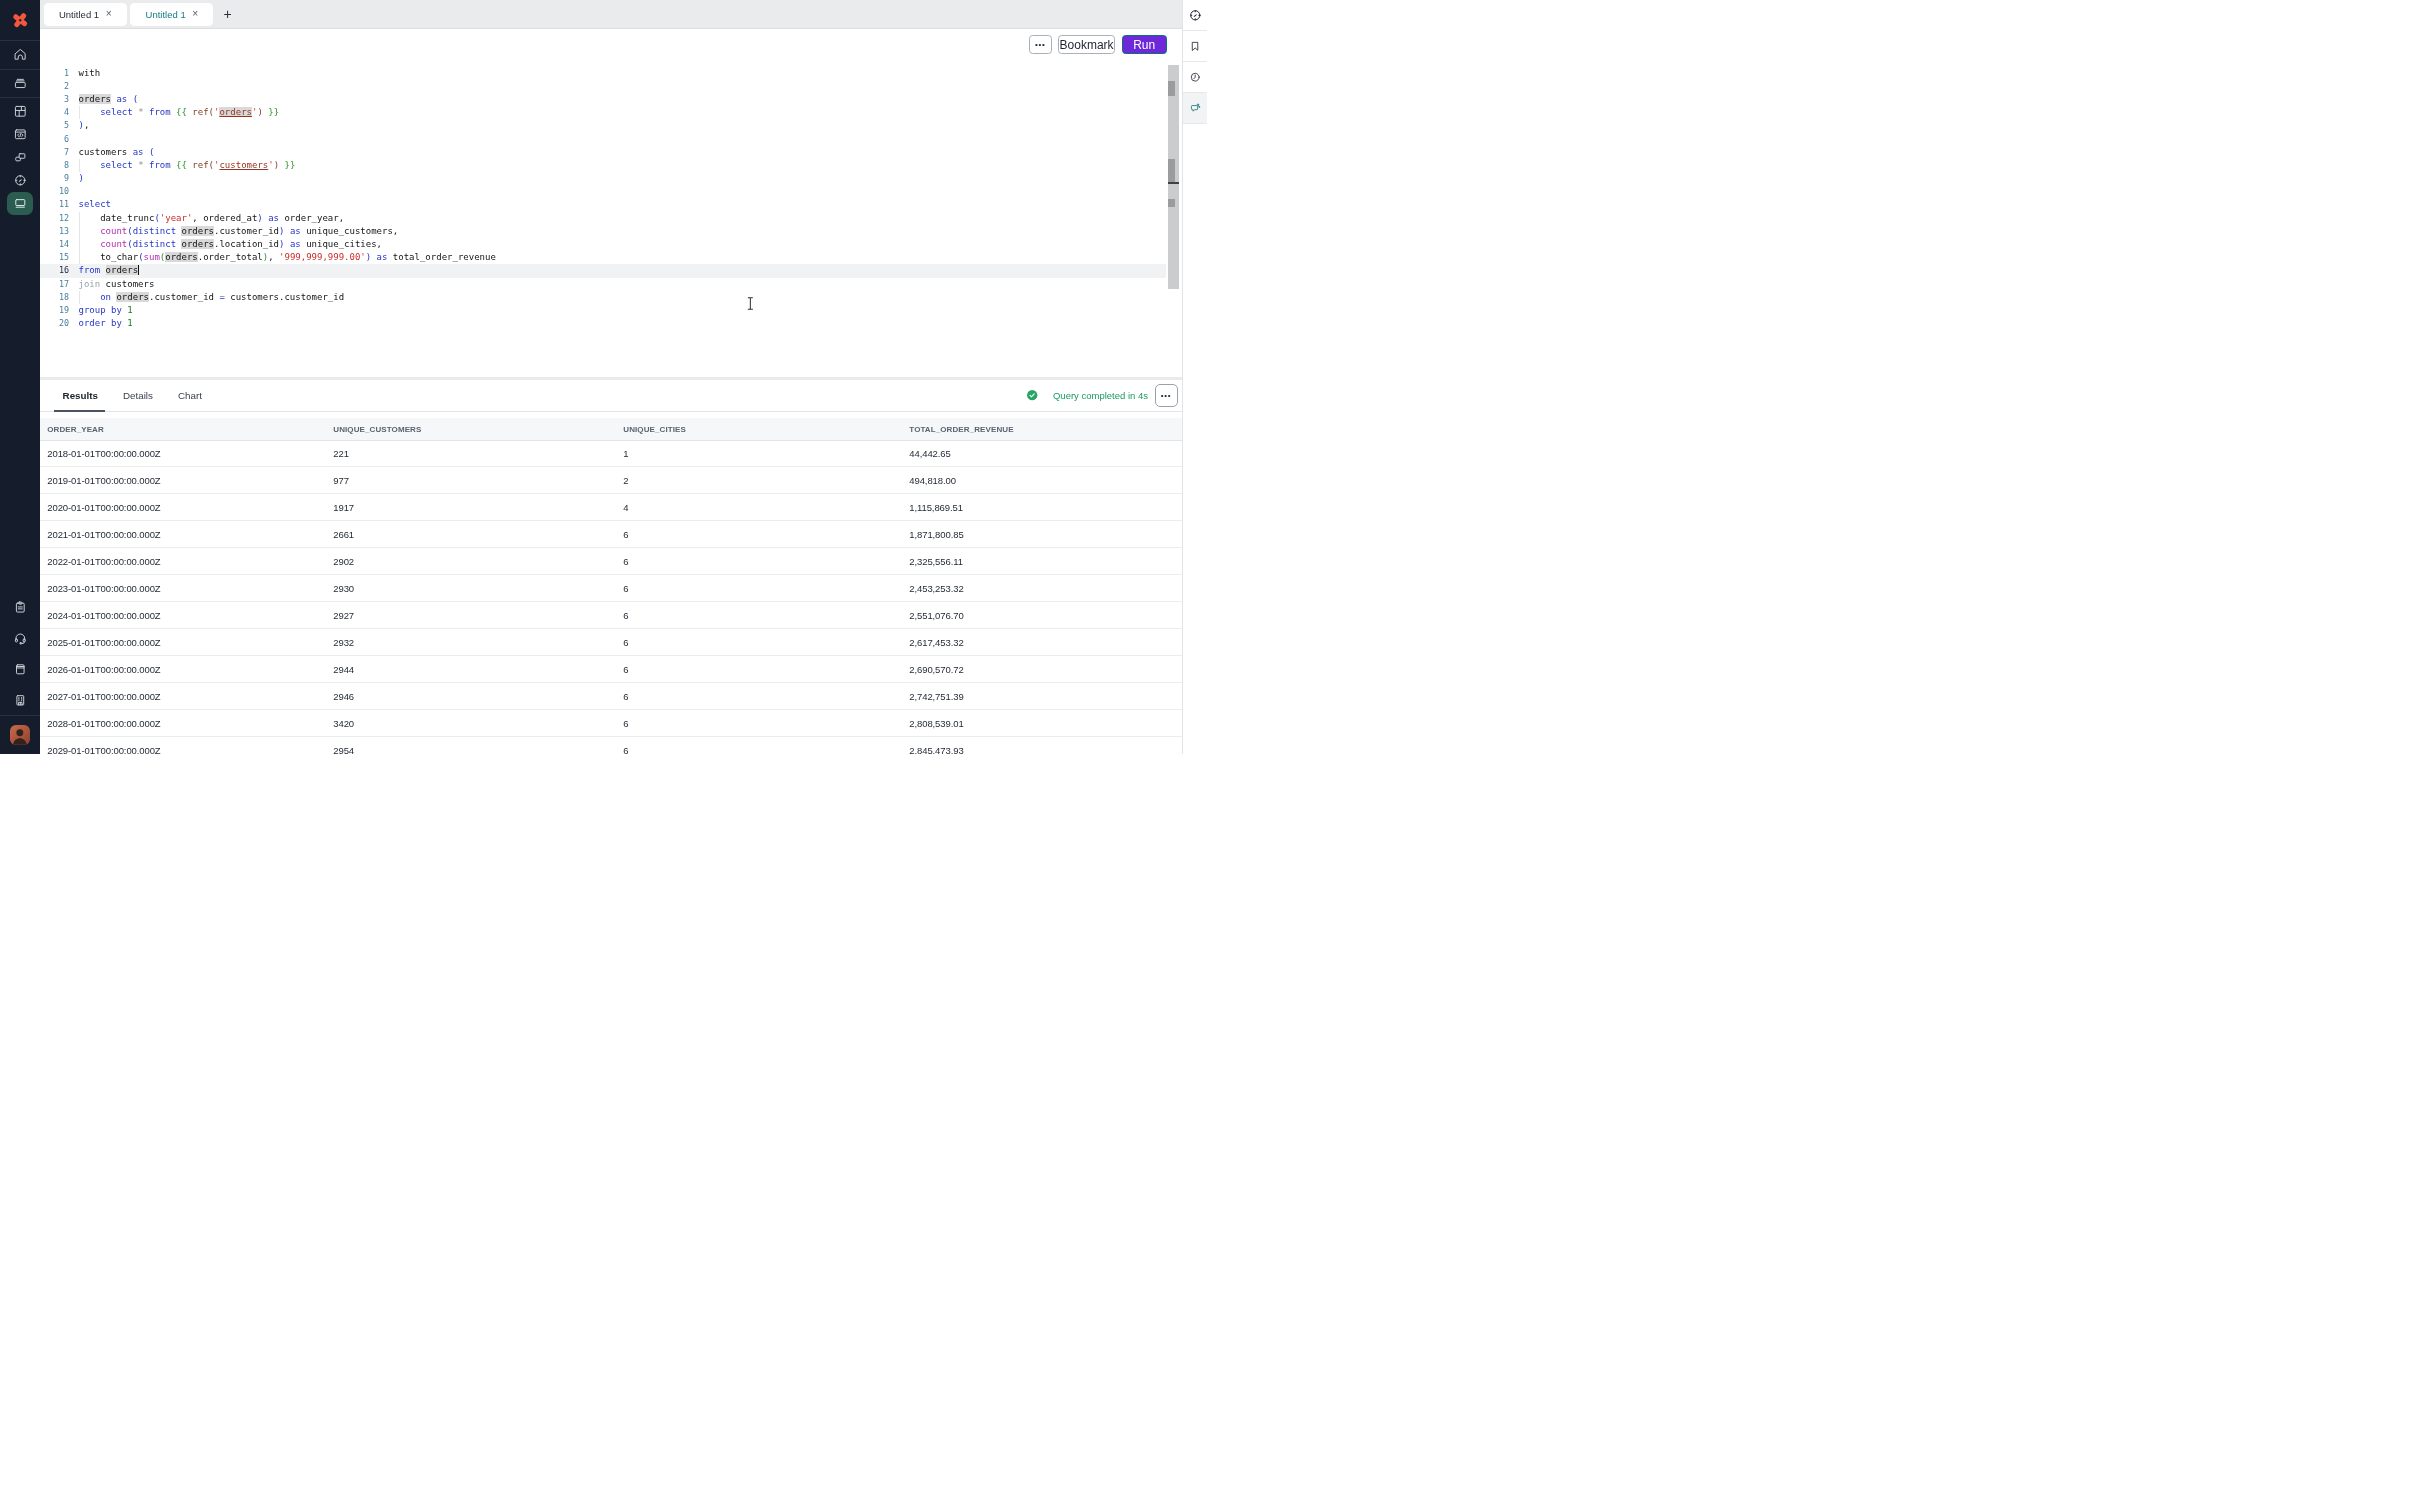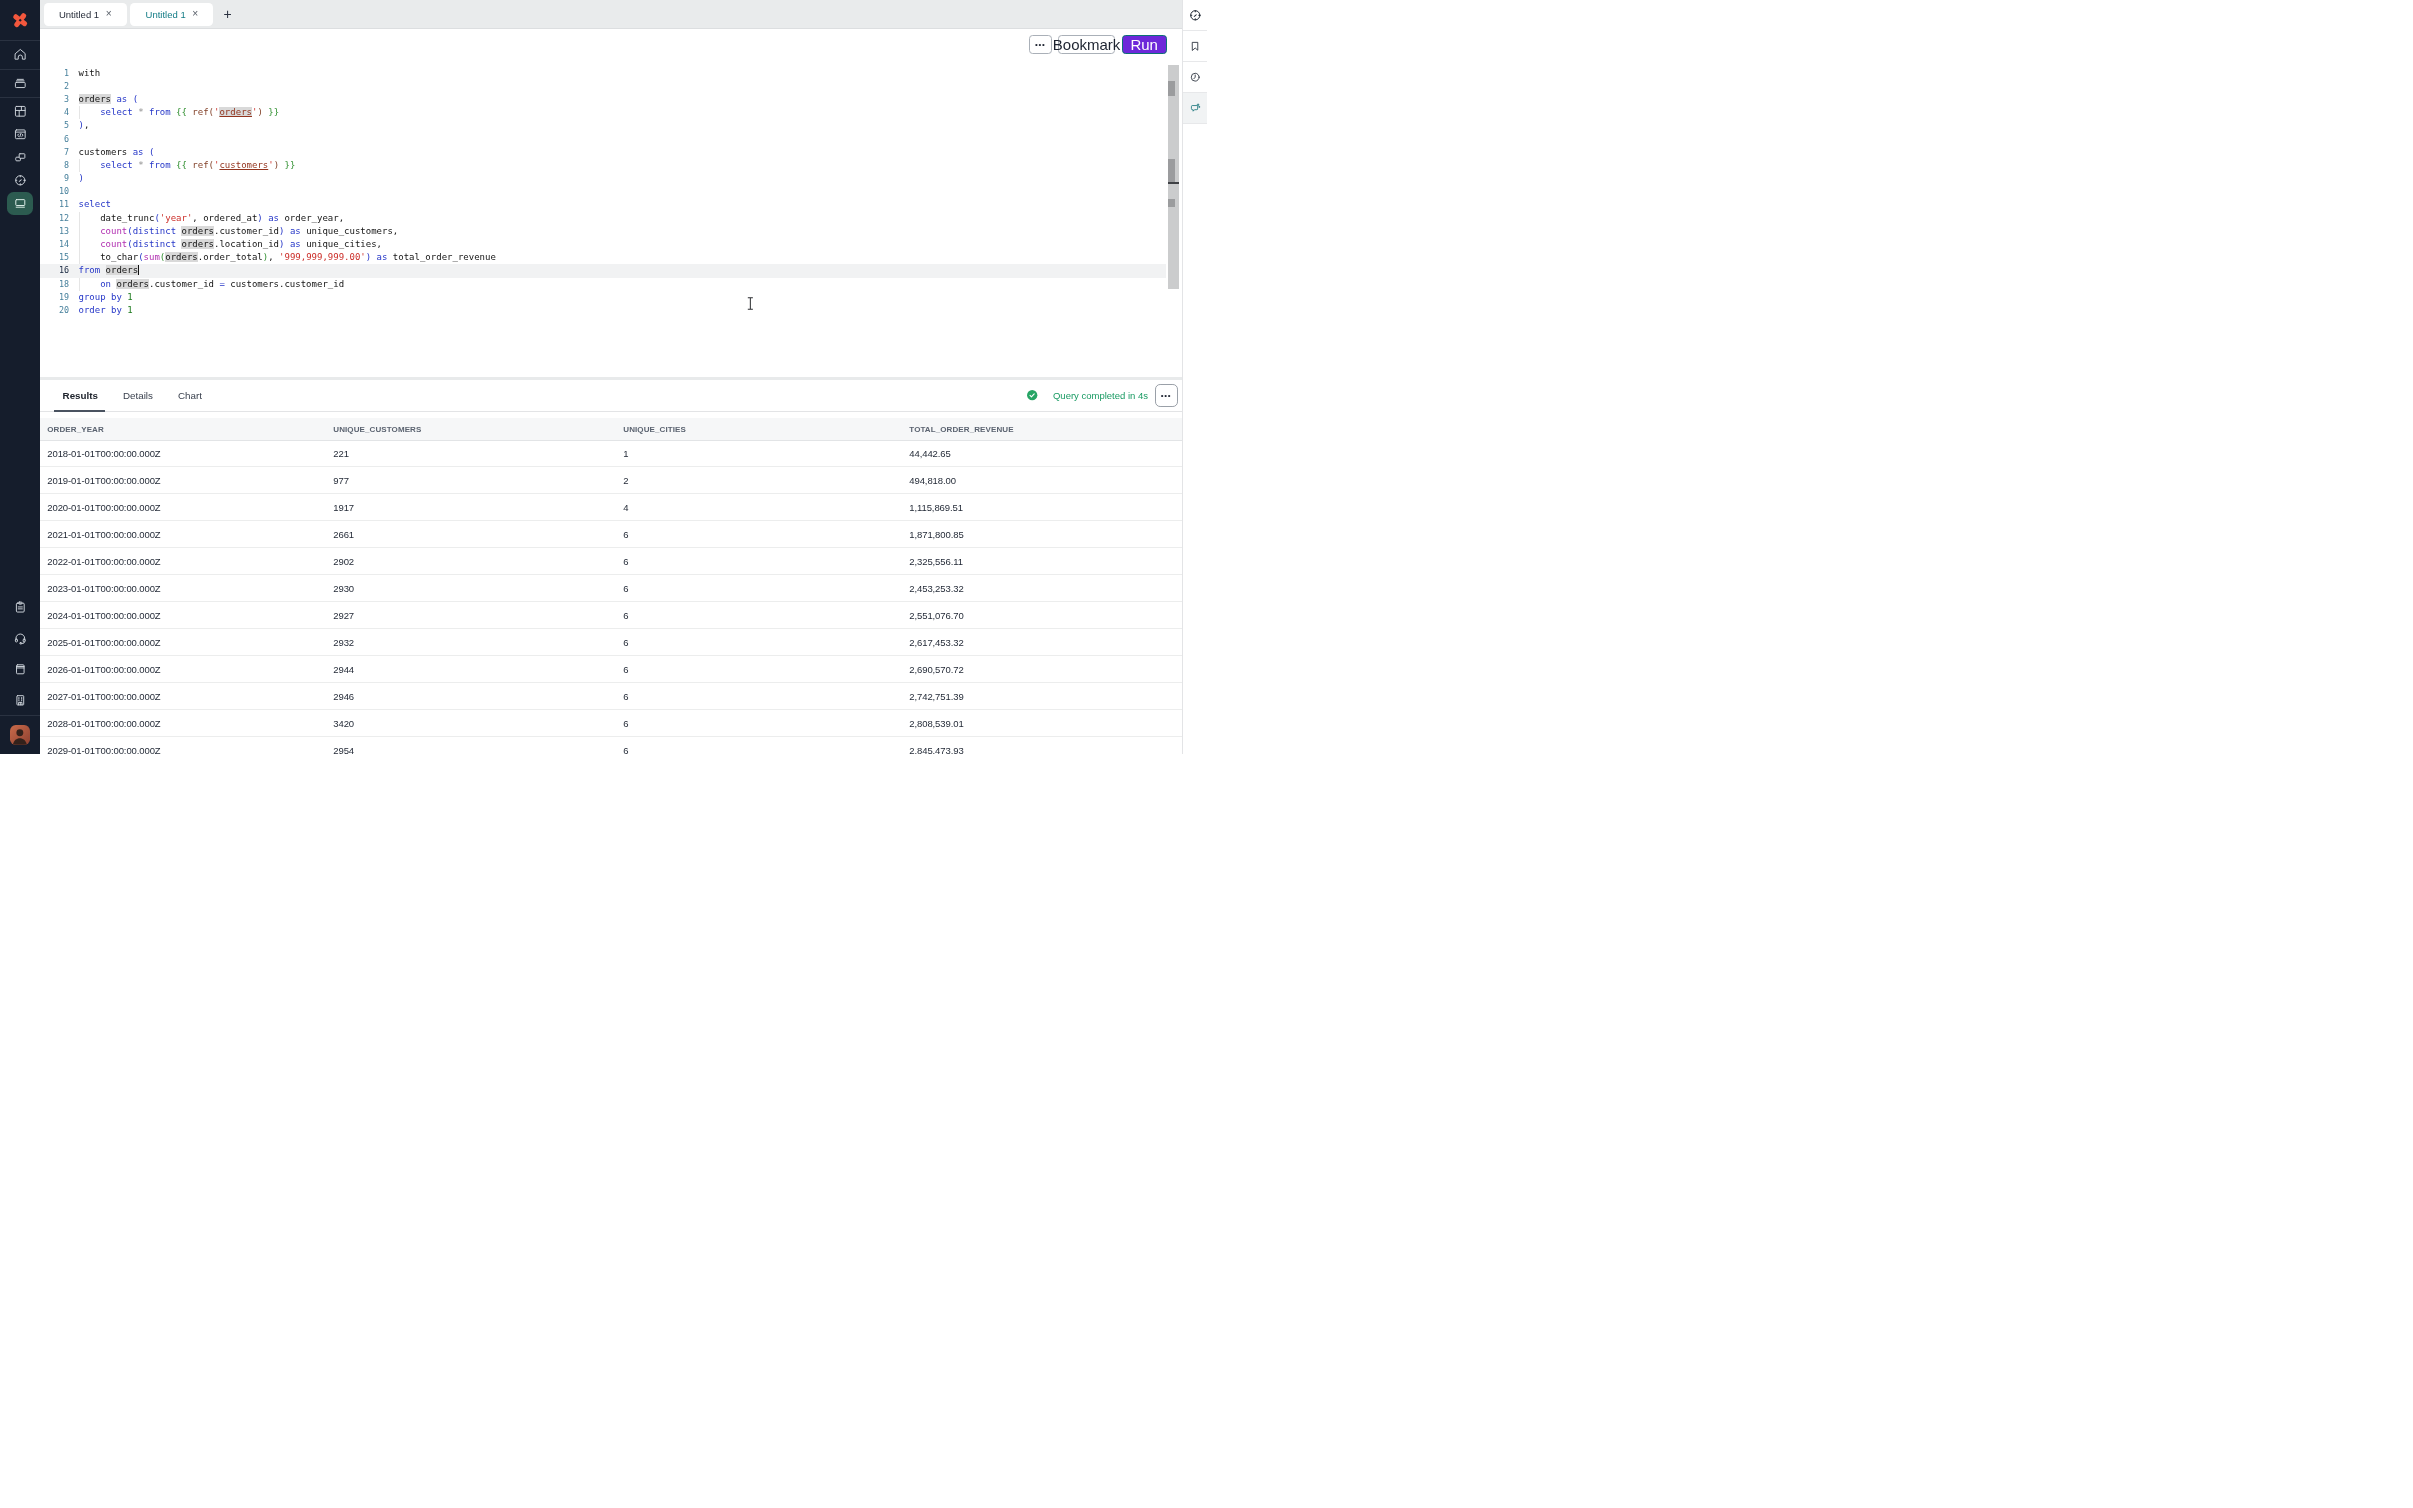--- a/index.html
+++ b/index.html
@@ -31,21 +31,21 @@
   .tabbar{height:28px;background:#e9ebec;border-bottom:0.7px solid #dcdee0;display:flex;align-items:flex-end;padding-left:2px}
   .tab{width:83px;height:23px;background:#fff;border-radius:4.4px;margin:0 1.8px 2.2px 1.8px;
        display:flex;align-items:center;justify-content:center;gap:6.6px;font-size:9.5px;color:#272d3a;cursor:pointer}
   .tab .close{color:#565d67;font-size:10.2px;line-height:1;cursor:pointer}
   .tab.active{color:#137c86}
   .tab-plus{width:25px;height:23px;margin-bottom:2.2px;display:flex;align-items:center;justify-content:center;
             font-size:14px;color:#2a3140;cursor:pointer}
   
   .toolbar{height:31px;background:#fff;border-bottom:0.7px solid #e4e5e7;display:flex;align-items:center;justify-content:flex-end;gap:6.6px;padding-right:15.3px}
   .btn{border:0.7px solid #aab0b8;background:#fff;border-radius:3.6px;height:19.7px;display:flex;align-items:center;justify-content:center;
-       font-size:15px;color:#1d2330;cursor:pointer;font-family:"Liberation Sans",sans-serif}
+       font-size:12px;color:#1d2330;cursor:pointer;font-family:"Liberation Sans",sans-serif}
   .btn.more3{width:22.6px;letter-spacing:0.7px;font-size:8px}
   .btn.bookmark{width:57px}
   .btn.run{width:45px;background:#6d28d9;border-color:#0c7075;color:#fff}
   
   .editor{position:absolute;left:0;right:0;top:60px;height:316px;background:#fff;overflow:hidden}
   .codewrap{position:absolute;left:0;top:6.6px;right:16px}
   .line{display:flex;height:13.2px;line-height:13.2px;font-family:"DejaVu Sans Mono",monospace;font-size:9px;position:relative;white-space:pre}
   .line .gutter{width:29px;text-align:right;color:#477f9c;color:#47809c;font-size:8.4px;flex:none}
   .line .code{margin-left:9.5px;white-space:pre}
   .line.cur{background:#f1f2f3}
@@ -282,20 +282,21 @@
         <div class="line"><span class="gutter">7</span><span class="code"><span class="tk pl">customers</span><span class="tk pl"> </span><span class="tk k">as</span><span class="tk pl"> </span><span class="tk p">(</span></span></div>
         <div class="line g"><span class="gutter">8</span><span class="code"><span class="tk pl">    </span><span class="tk k">select</span><span class="tk pl"> </span><span class="tk gr">*</span><span class="tk pl"> </span><span class="tk k">from</span><span class="tk pl"> </span><span class="tk jj">{{</span><span class="tk pl"> </span><span class="tk ref">ref</span><span class="tk ref">(</span><span class="tk str">'</span><span class="tk lnk">customers</span><span class="tk str">'</span><span class="tk ref">)</span><span class="tk pl"> </span><span class="tk jj">}}</span></span></div>
         <div class="line"><span class="gutter">9</span><span class="code"><span class="tk p">)</span></span></div>
         <div class="line"><span class="gutter">10</span><span class="code"></span></div>
         <div class="line"><span class="gutter">11</span><span class="code"><span class="tk k">select</span></span></div>
         <div class="line g"><span class="gutter">12</span><span class="code"><span class="tk pl">    </span><span class="tk pl">date_trunc</span><span class="tk p">(</span><span class="tk str">'year'</span><span class="tk pl">,</span><span class="tk pl"> </span><span class="tk pl">ordered_at</span><span class="tk p">)</span><span class="tk pl"> </span><span class="tk k">as</span><span class="tk pl"> </span><span class="tk pl">order_year</span><span class="tk pl">,</span></span></div>
         <div class="line g"><span class="gutter">13</span><span class="code"><span class="tk pl">    </span><span class="tk fn">count</span><span class="tk p">(</span><span class="tk k">distinct</span><span class="tk pl"> </span><span class="tk pl hl">orders</span><span class="tk pl">.customer_id</span><span class="tk p">)</span><span class="tk pl"> </span><span class="tk k">as</span><span class="tk pl"> </span><span class="tk pl">unique_customers</span><span class="tk pl">,</span></span></div>
         <div class="line g"><span class="gutter">14</span><span class="code"><span class="tk pl">    </span><span class="tk fn">count</span><span class="tk p">(</span><span class="tk k">distinct</span><span class="tk pl"> </span><span class="tk pl hl">orders</span><span class="tk pl">.location_id</span><span class="tk p">)</span><span class="tk pl"> </span><span class="tk k">as</span><span class="tk pl"> </span><span class="tk pl">unique_cities</span><span class="tk pl">,</span></span></div>
         <div class="line g"><span class="gutter">15</span><span class="code"><span class="tk pl">    </span><span class="tk pl">to_char</span><span class="tk p">(</span><span class="tk fn">sum</span><span class="tk pg">(</span><span class="tk pl hl">orders</span><span class="tk pl">.order_total</span><span class="tk pg">)</span><span class="tk pl">,</span><span class="tk pl"> </span><span class="tk str">'999,999,999.00'</span><span class="tk p">)</span><span class="tk pl"> </span><span class="tk k">as</span><span class="tk pl"> </span><span class="tk pl">total_order_revenue</span></span></div>
         <div class="line cur"><span class="gutter">16</span><span class="code"><span class="tk k">from</span><span class="tk pl"> </span><span class="tk pl hl">orders</span><span class="caret"></span></span></div>
+        <div class="line"><span class="gutter">17</span><span class="code"><span class="tk kj">join</span><span class="tk pl"> </span><span class="tk pl">customers</span></span></div>
         <div class="line g"><span class="gutter">18</span><span class="code"><span class="tk pl">    </span><span class="tk k">on</span><span class="tk pl"> </span><span class="tk pl hl">orders</span><span class="tk pl">.customer_id</span><span class="tk pl"> </span><span class="tk k">=</span><span class="tk pl"> </span><span class="tk pl">customers.customer_id</span></span></div>
         <div class="line"><span class="gutter">19</span><span class="code"><span class="tk k">group</span><span class="tk pl"> </span><span class="tk k">by</span><span class="tk pl"> </span><span class="tk num">1</span></span></div>
         <div class="line"><span class="gutter">20</span><span class="code"><span class="tk k">order</span><span class="tk pl"> </span><span class="tk k">by</span><span class="tk pl"> </span><span class="tk num">1</span></span></div>
       </div>
   </div>
 
   <div class="sb-track">
     <div class="sb-seg" style="top:16.4px;height:15px"></div>
     <div class="sb-seg" style="top:94px;height:23px"></div>
     <div class="sb-line" style="top:117px"></div>

